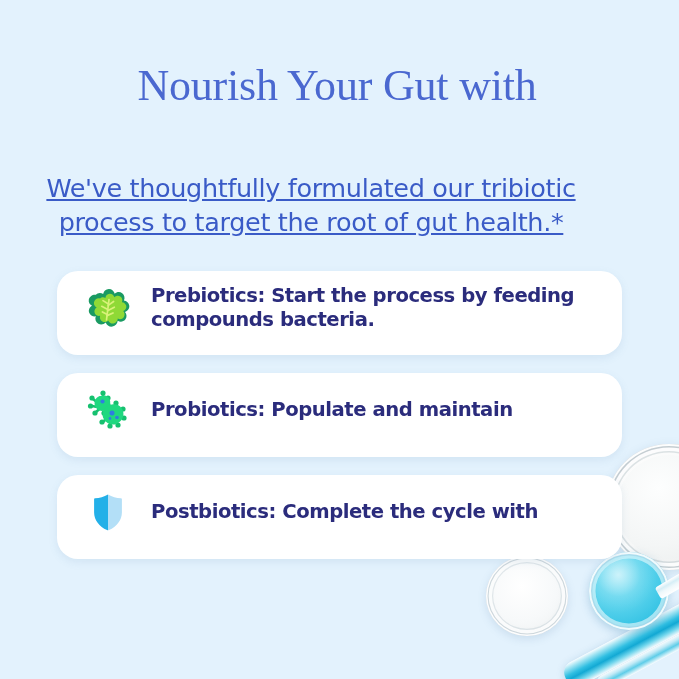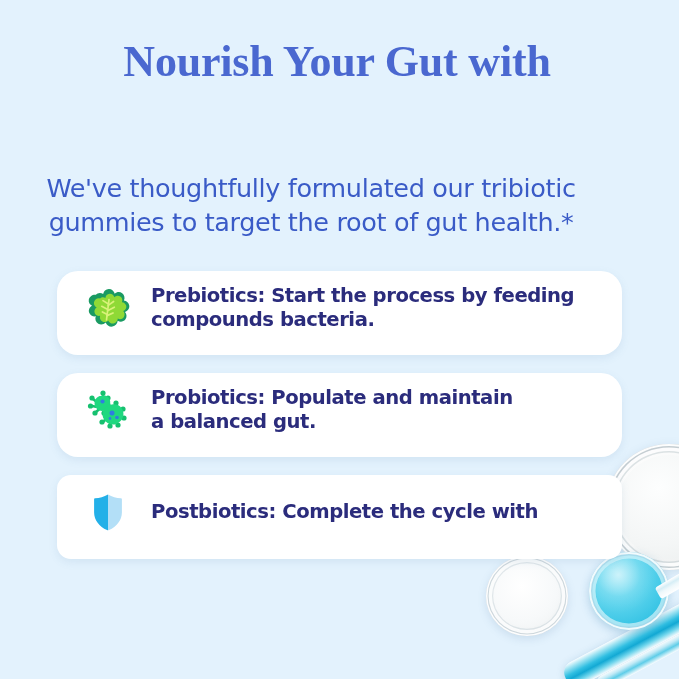--- a/index.html
+++ b/index.html
@@ -152,46 +152,47 @@
   .content {
     position: relative;
     z-index: 5;
     width: 679px;
     height: 679px;
   }
 
   .headline {
     position: absolute;
     left: 0;
-    top: 34px;
+    top: 58px;
     width: 674px;
     text-align: center;
     font-family: "Liberation Serif", "DejaVu Serif", serif;
     font-size: 44px;
     line-height: 1.27;
-    font-weight: 700;
+    font-weight: 400;
     letter-spacing: -0.2px;
     color: #4a68d0;
   }
   .headline .line {
     display: block;
   }
 
   .subheadline {
     position: absolute;
     left: 0;
     top: 172px;
     width: 622px;
     text-align: center;
     font-family: "DejaVu Sans", "Liberation Sans", sans-serif;
     font-size: 25.5px;
     line-height: 1.32;
     font-weight: 400;
     letter-spacing: -0.35px;
     color: #3a5bc7;
+    text-decoration: underline;
   }
   .subheadline .line {
     display: block;
   }
 
   .cards {
     position: absolute;
     left: 57px;
     top: 271px;
     width: 565px;
@@ -203,21 +204,21 @@
     align-items: center;
     box-sizing: border-box;
     width: 565px;
     height: 84px;
     margin-bottom: 18px;
     padding: 0 18px 11px 22px;
     background: #ffffff;
     border-radius: 21px;
     box-shadow: 0 3px 8px rgba(95,140,180,0.13);
   }
-  .card:last-child { margin-bottom: 8px; border-radius: 14px; }
+  .card:last-child { margin-bottom: 8px; }
 
   .card-icon {
     flex: 0 0 auto;
     width: 58px;
     height: 58px;
     margin-right: 14px;
     display: flex;
     align-items: center;
     justify-content: center;
   }
@@ -249,21 +250,21 @@
   </div>
 
   <div class="content">
 
     <div class="headline">
       <span class="line">Nourish Your Gut with</span>
     </div>
 
     <div class="subheadline">
       <span class="line">We've thoughtfully formulated our tribiotic</span>
-      <span class="line">gummies to target the root of gut health.*</span>
+      <span class="line">process to target the root of gut health.*</span>
     </div>
 
     <div class="cards">
 
       <div class="card">
         <span class="card-icon">
           <svg width="52" height="52" viewBox="0 0 52 52">
             <path d="M15 13c-3.6-1.2-7.6 1.1-8.2 4.8-.5 2.9 1.2 5 3.3 6-2.6 1.3-3.9 4.2-2.9 6.9 1 2.7 3.9 4.1 6.6 3.6-1.1 2.7-.1 5.9 2.5 7.4 2.5 1.4 5.6.8 7.4-1.2 1 2.8 3.9 4.6 6.8 4.1 2.9-.5 5-3 5.2-5.8 2.5 1.5 5.8 1 7.6-1.3 1.8-2.3 1.6-5.5-.3-7.6 2.7-.7 4.6-3.3 4.3-6.1-.3-2.8-2.6-5-5.4-5.2 1.3-2.5.6-5.7-1.7-7.4-2.3-1.7-5.5-1.4-7.5.5-.5-2.8-3-4.9-5.9-4.8-2.9.1-5.3 2.4-5.6 5.2-1.6-1.1-3.8-1.4-5.6-.5-.6.3-1.1.7-1.6 1.4z" fill="#1a9a62"></path>
             <path d="M18 16.5c-2.9-.7-5.8 1.4-6.1 4.3-.2 2.2 1.1 3.9 2.8 4.6-2 1.2-2.8 3.7-1.9 5.8.9 2.1 3.2 3.1 5.3 2.6-.7 2.2.2 4.6 2.3 5.7 2 1 4.4.5 5.8-1.1.9 2.2 3.3 3.5 5.6 3 2.3-.5 3.9-2.5 4-4.8 2.1 1.1 4.7.5 6-1.4 1.3-1.9 1-4.5-.6-6.1 2.1-.7 3.5-2.8 3.1-5-.3-2.2-2.2-3.8-4.4-3.9 1-2 .3-4.5-1.6-5.7-1.9-1.2-4.4-.8-5.9.8-.5-2.2-2.5-3.8-4.8-3.6-2.3.2-4.1 2-4.2 4.3-1.3-.8-3-.9-4.4-.2l-.6.4z" fill="#8fd936"></path>
             <g stroke="#d9f27a" stroke-width="1.7" stroke-linecap="round" fill="none">
@@ -321,21 +322,20 @@
             <g fill="#2f7ee0">
               <circle cx="20.5" cy="17.5" r="2.1"></circle>
               <circle cx="30" cy="29" r="2.5"></circle>
               <circle cx="35" cy="33.5" r="1.8"></circle>
               <circle cx="28" cy="34.5" r="1.4"></circle>
             </g>
           </svg>
         </span>
         <span class="card-text">
           <span class="line">Probiotics: Populate and maintain</span>
-          <span class="line">a balanced gut.</span>
         </span>
       </div>
 
       <div class="card">
         <span class="card-icon">
           <svg width="52" height="52" viewBox="0 0 52 52">
             <path d="M26 5.5c-4.2 2.6-9 3.9-13.6 4.1-1.4.1-2.4 1.2-2.4 2.6v14.3c0 8.5 5.8 15.9 14.4 19.7.9.4 2.3.4 3.2 0 8.6-3.8 14.4-11.2 14.4-19.7V12.2c0-1.4-1-2.5-2.4-2.6-4.6-.2-9.4-1.5-13.6-4.1z" fill="#ffffff"></path>
             <path d="M26 8.4c-4 2.4-8.5 3.6-12.8 3.8-.6 0-1.1.5-1.1 1.1v13.2c0 7.6 5.2 14.2 12.9 17.6.3.1.7.2 1 .2V8.4z" fill="#23b0e8"></path>
             <path d="M26 8.4c4 2.4 8.5 3.6 12.8 3.8.6 0 1.1.5 1.1 1.1v13.2c0 7.6-5.2 14.2-12.9 17.6-.3.1-.7.2-1 .2V8.4z" fill="#b3dff7"></path>
           </svg>

